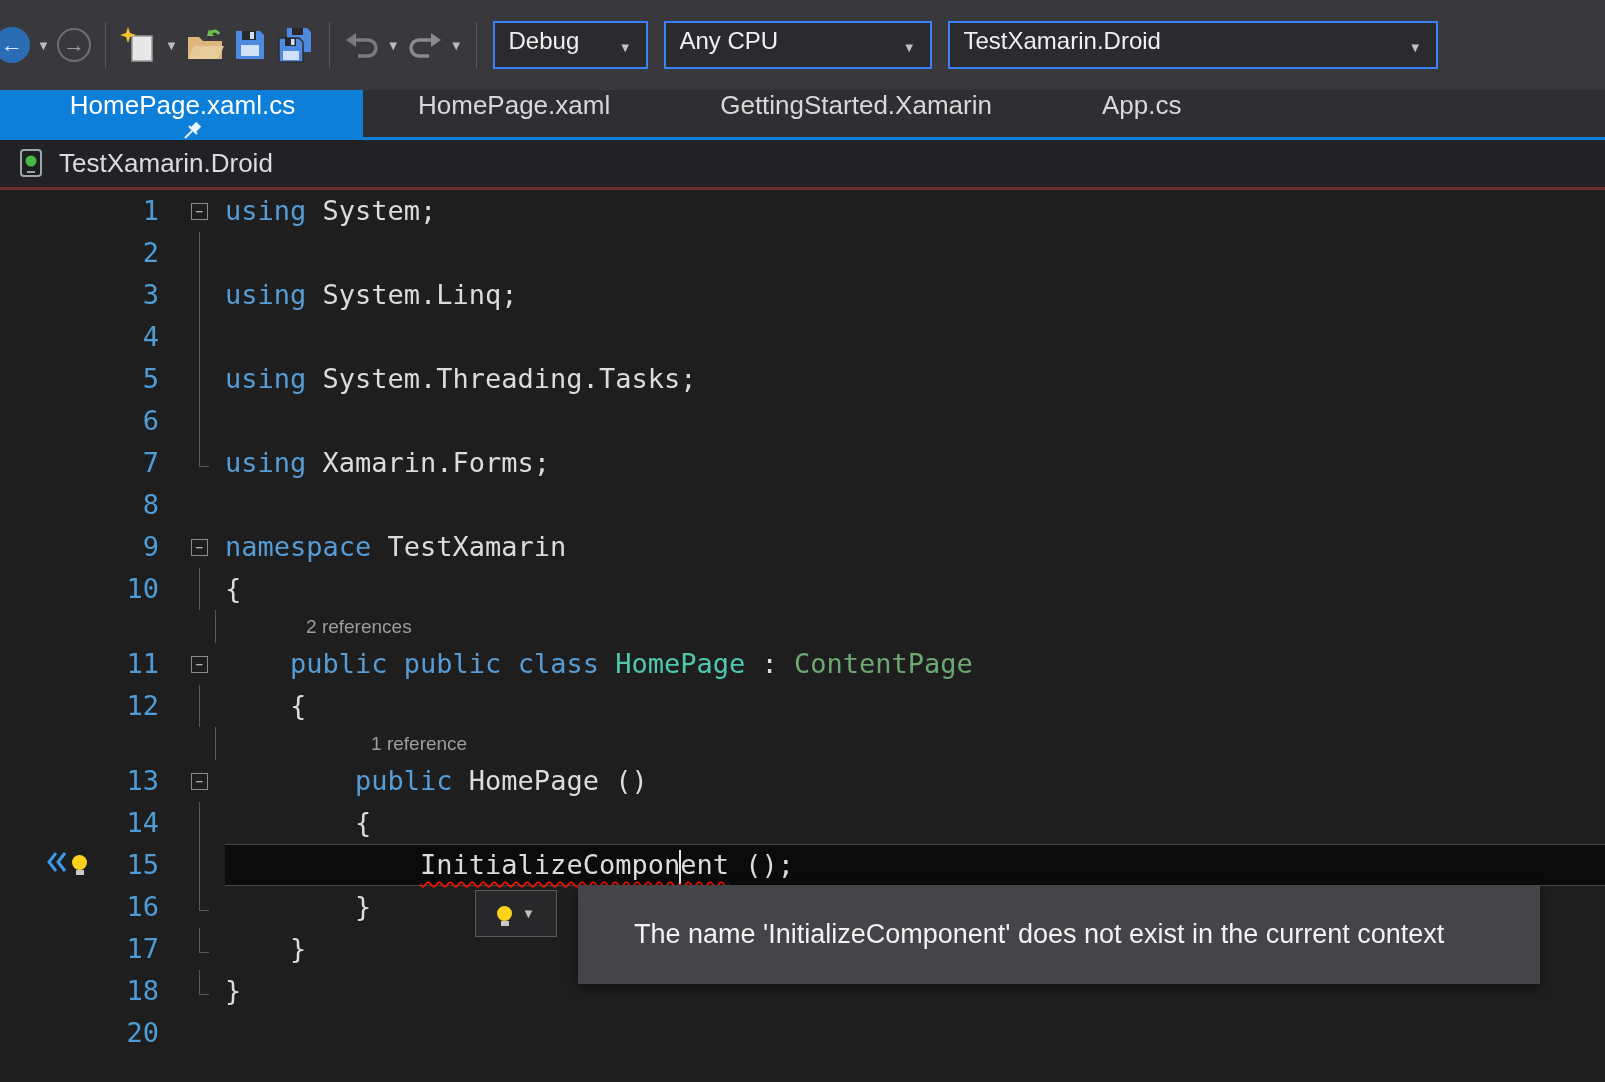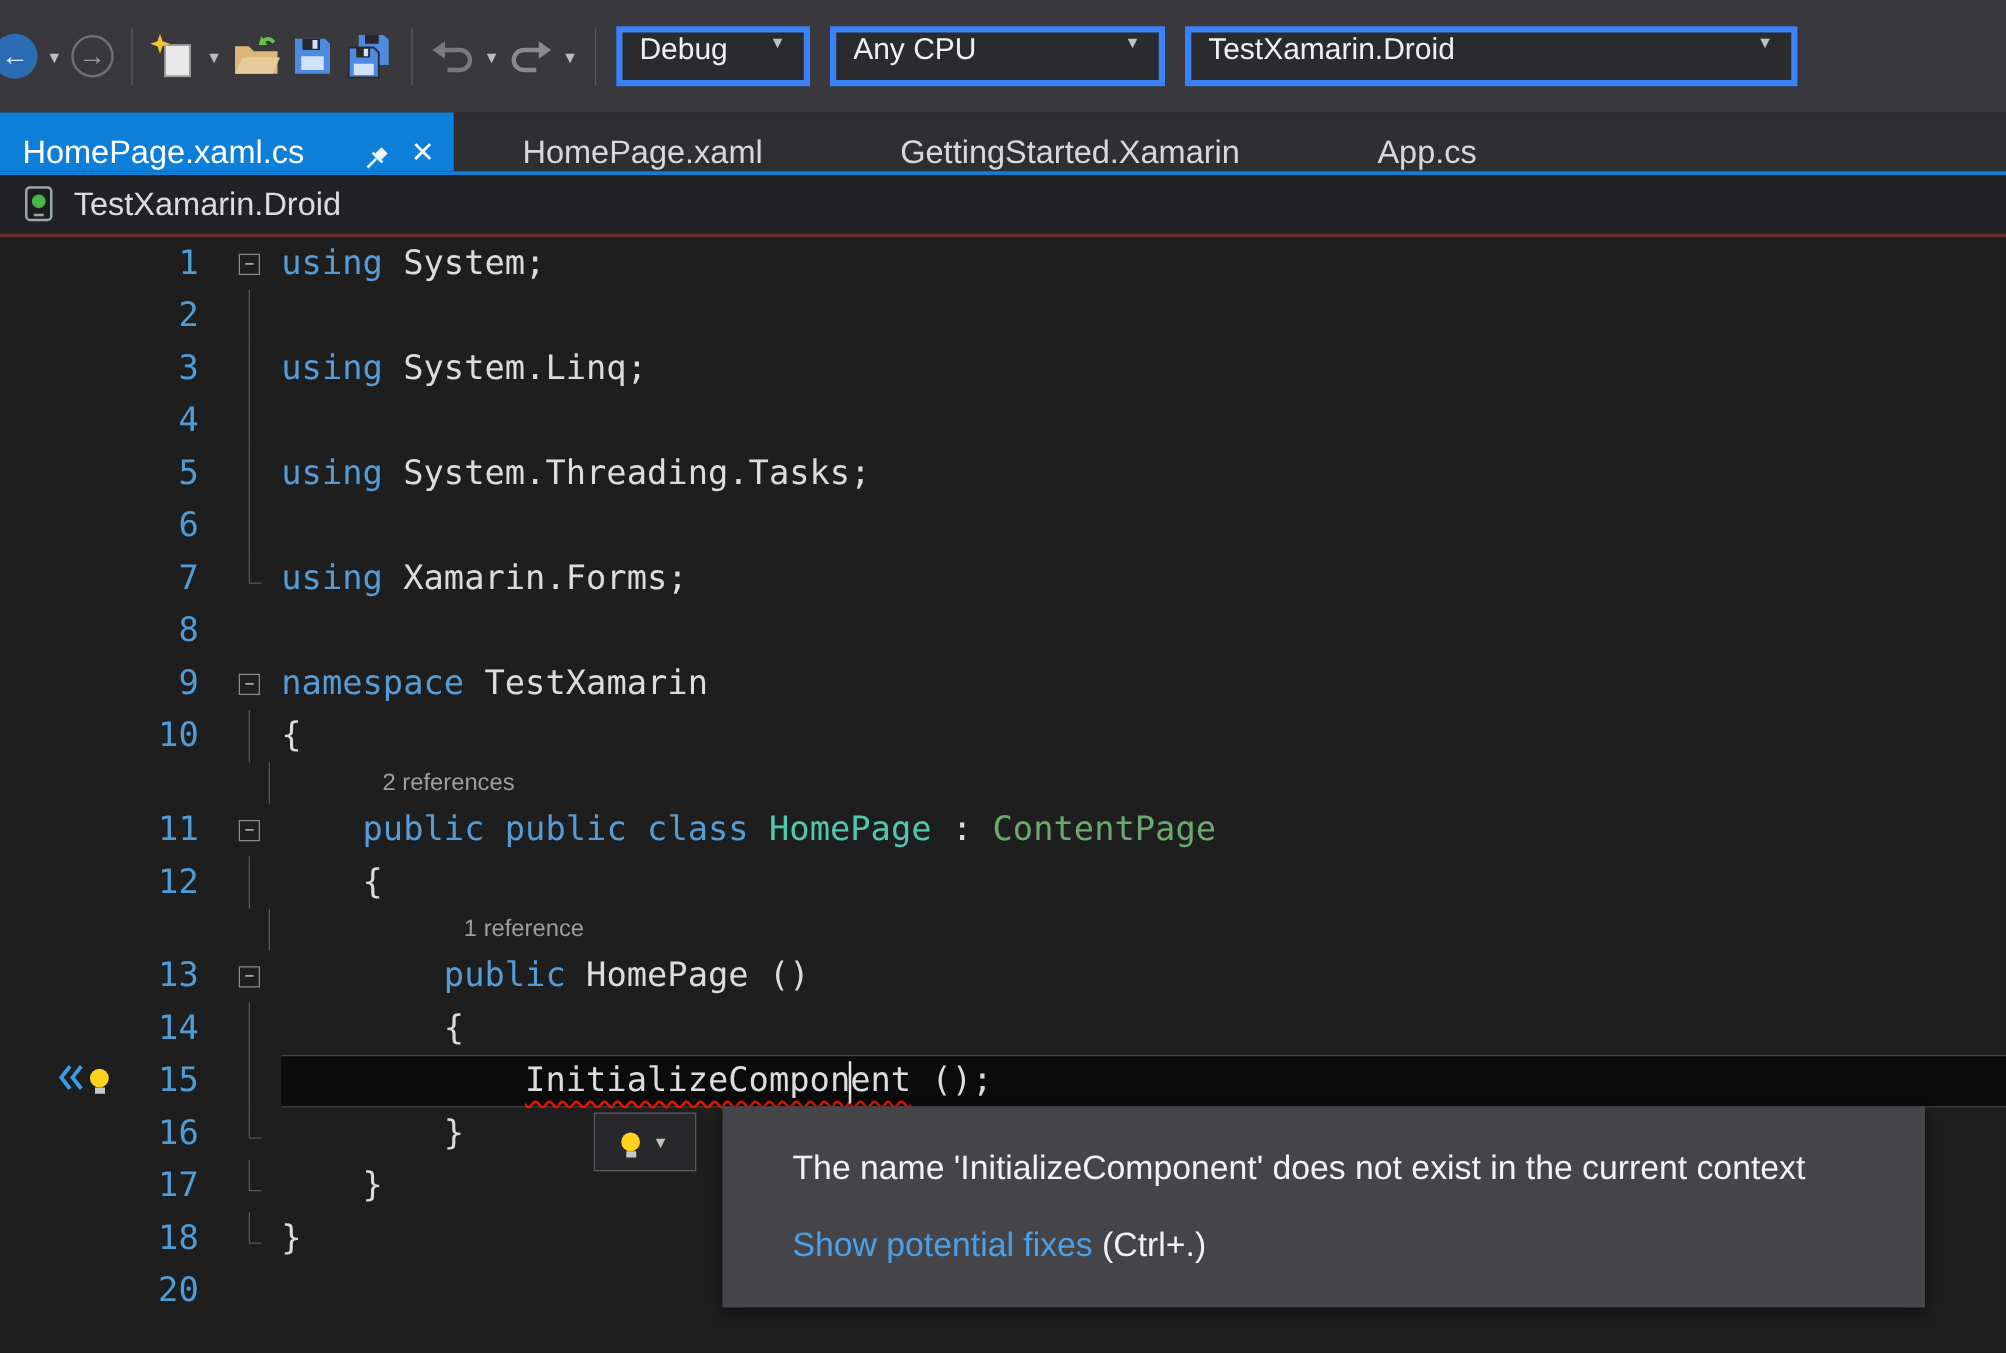--- a/index.html
+++ b/index.html
@@ -7,38 +7,38 @@
               font-family:"Liberation Sans", sans-serif; }
   .app { width:1605px; height:1082px; display:flex; flex-direction:column; }
 
   
   .toolbar { height:90px; background:#39393D; display:flex; align-items:center;
              padding:0 8px 0 0; flex:none; }
   .tb-btn { display:flex; align-items:center; justify-content:center;
             height:56px; padding:0 4px; cursor:pointer; }
   .tb-caret { color:#BDBDBD; font-size:13px; padding:0 3px; cursor:pointer; }
   .tb-sep { width:1px; height:46px; background:#5A5A5E; margin:0 10px; flex:none; }
-  .combo { height:48px; background:#2B2B2F; border:5px solid #3b82f6;
-           display:flex; align-items:flex-start; padding:0 14px; margin-right:16px;
+  .combo { height:48px; background:#2B2B2F; border:2px solid #3b82f6;
+           display:flex; align-items:flex-end; padding:12px 14px; margin-right:16px;
            color:#F0F0F0; font-size:24px; cursor:pointer; flex:none; }
   .combo .combo-label { flex:1 1 auto; white-space:nowrap; overflow:hidden; }
   .combo .cc { color:#C0C0C0; font-size:13px; margin-left:14px; }
   .back-circle { width:36px; height:36px; border-radius:50%; background:#2A6DB5;
                  display:flex; align-items:center; justify-content:center;
                  margin-left:-10px; }
   .fwd-circle { width:34px; height:34px; border-radius:50%; border:2px solid #6E6E73;
                 display:flex; align-items:center; justify-content:center; }
   .arrow-glyph { font-size:22px; color:#D5E9FA; line-height:1; }
   .fwd-circle .arrow-glyph { color:#9A9A9A; }
 
   
   .tabstrip { height:50px; background:#2F2F33; display:flex; align-items:stretch;
               border-bottom:3px solid var(--accent); flex:none; }
-  .tab { display:flex; align-items:flex-end; padding:0 55px; color:#D8D8D8;
-         font-size:26px; cursor:pointer; white-space:nowrap; }
+  .tab { display:flex; align-items:center; padding:0 55px; color:#D8D8D8;
+         font-size:26px; cursor:pointer; white-space:nowrap;flex-direction:column; }
   .tab.active { background:var(--accent); color:#FFFFFF; width:363px;
                 padding:0 16px 0 18px; justify-content:flex-start; }
   .tab.active .tab-label { flex:1 1 auto; }
   .tab-pin, .tab-close { margin-left:18px; display:flex; align-items:center;
                          cursor:pointer; }
   .tab-close { color:#FFFFFF; font-size:30px; line-height:1; }
 
   
   .navbar { height:50px; background:#222226; display:flex; align-items:center;
             padding:0 18px; border-bottom:3px solid #6E2F2F; flex:none;
@@ -346,20 +346,16 @@
       <span class="bulb"></span>
     </div>
 
     <div class="bulb-widget">
       <span class="bulb"></span>
       <span class="cc">▼</span>
     </div>
 
     <div class="error-tooltip">
       <div>The name 'InitializeComponent' does not exist in the current context</div>
-      <div class="fix-row">
-        <span class="fix-link">Show potential fixes</span>
-        <span> (Ctrl+.)</span>
-      </div>
     </div>
   </div>
 
 </div>
 
 </body></html>

